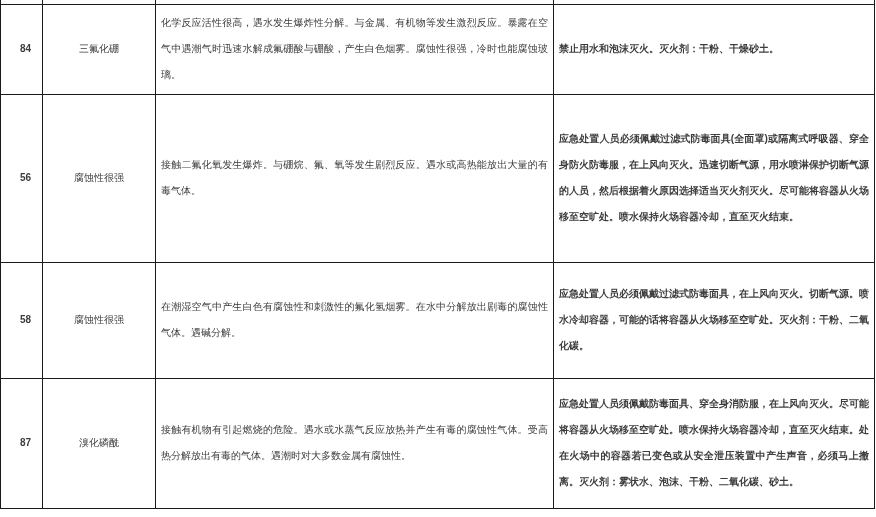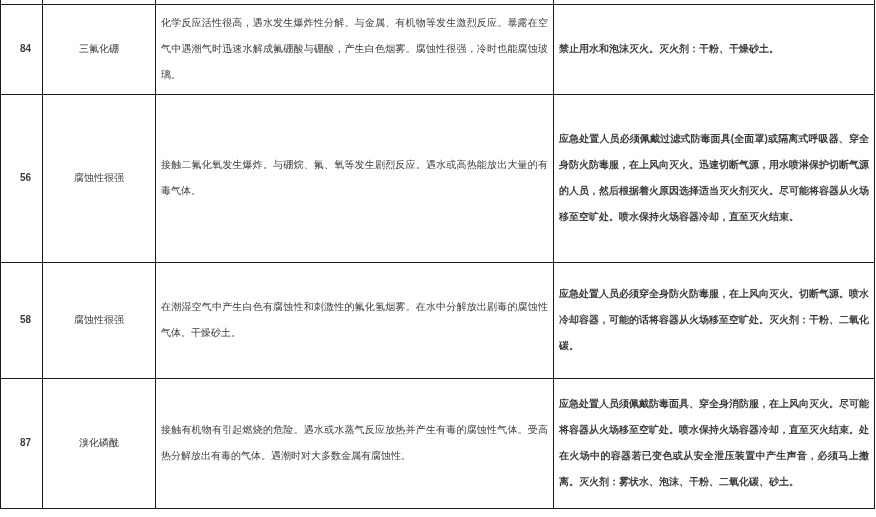--- a/index.html
+++ b/index.html
@@ -92,22 +92,22 @@
       <tr class="row-85">
         <td class="cell-num">56</td>
         <td class="cell-name">腐蚀性很强</td>
         <td class="cell-hazard">接触二氟化氧发生爆炸。与硼烷、氟、氧等发生剧烈反应。遇水或高热能放出大量的有毒气体。</td>
         <td class="cell-fire">应急处置人员必须佩戴过滤式防毒面具(全面罩)或隔离式呼吸器、穿全身防火防毒服，在上风向灭火。迅速切断气源，用水喷淋保护切断气源的人员，然后根据着火原因选择适当灭火剂灭火。尽可能将容器从火场移至空旷处。喷水保持火场容器冷却，直至灭火结束。</td>
       </tr>
 
       <tr class="row-86">
         <td class="cell-num">58</td>
         <td class="cell-name">腐蚀性很强</td>
-        <td class="cell-hazard">在潮湿空气中产生白色有腐蚀性和刺激性的氟化氢烟雾。在水中分解放出剧毒的腐蚀性气体。干燥砂土。</td>
-        <td class="cell-fire">应急处置人员必须穿全身防火防毒服，在上风向灭火。切断气源。喷水冷却容器，可能的话将容器从火场移至空旷处。灭火剂：干粉、二氧化碳。</td>
+        <td class="cell-hazard">在潮湿空气中产生白色有腐蚀性和刺激性的氟化氢烟雾。在水中分解放出剧毒的腐蚀性气体。遇碱分解。</td>
+        <td class="cell-fire">应急处置人员必须佩戴过滤式防毒面具，在上风向灭火。切断气源。喷水冷却容器，可能的话将容器从火场移至空旷处。灭火剂：干粉、二氧化碳。</td>
       </tr>
 
       <tr class="row-87">
         <td class="cell-num">87</td>
         <td class="cell-name">溴化磷酰</td>
         <td class="cell-hazard">接触有机物有引起燃烧的危险。遇水或水蒸气反应放热并产生有毒的腐蚀性气体。受高热分解放出有毒的气体。遇潮时对大多数金属有腐蚀性。</td>
         <td class="cell-fire">应急处置人员须佩戴防毒面具、穿全身消防服，在上风向灭火。尽可能将容器从火场移至空旷处。喷水保持火场容器冷却，直至灭火结束。处在火场中的容器若已变色或从安全泄压装置中产生声音，必须马上撤离。灭火剂：雾状水、泡沫、干粉、二氧化碳、砂土。</td>
       </tr>
 
     </tbody>

